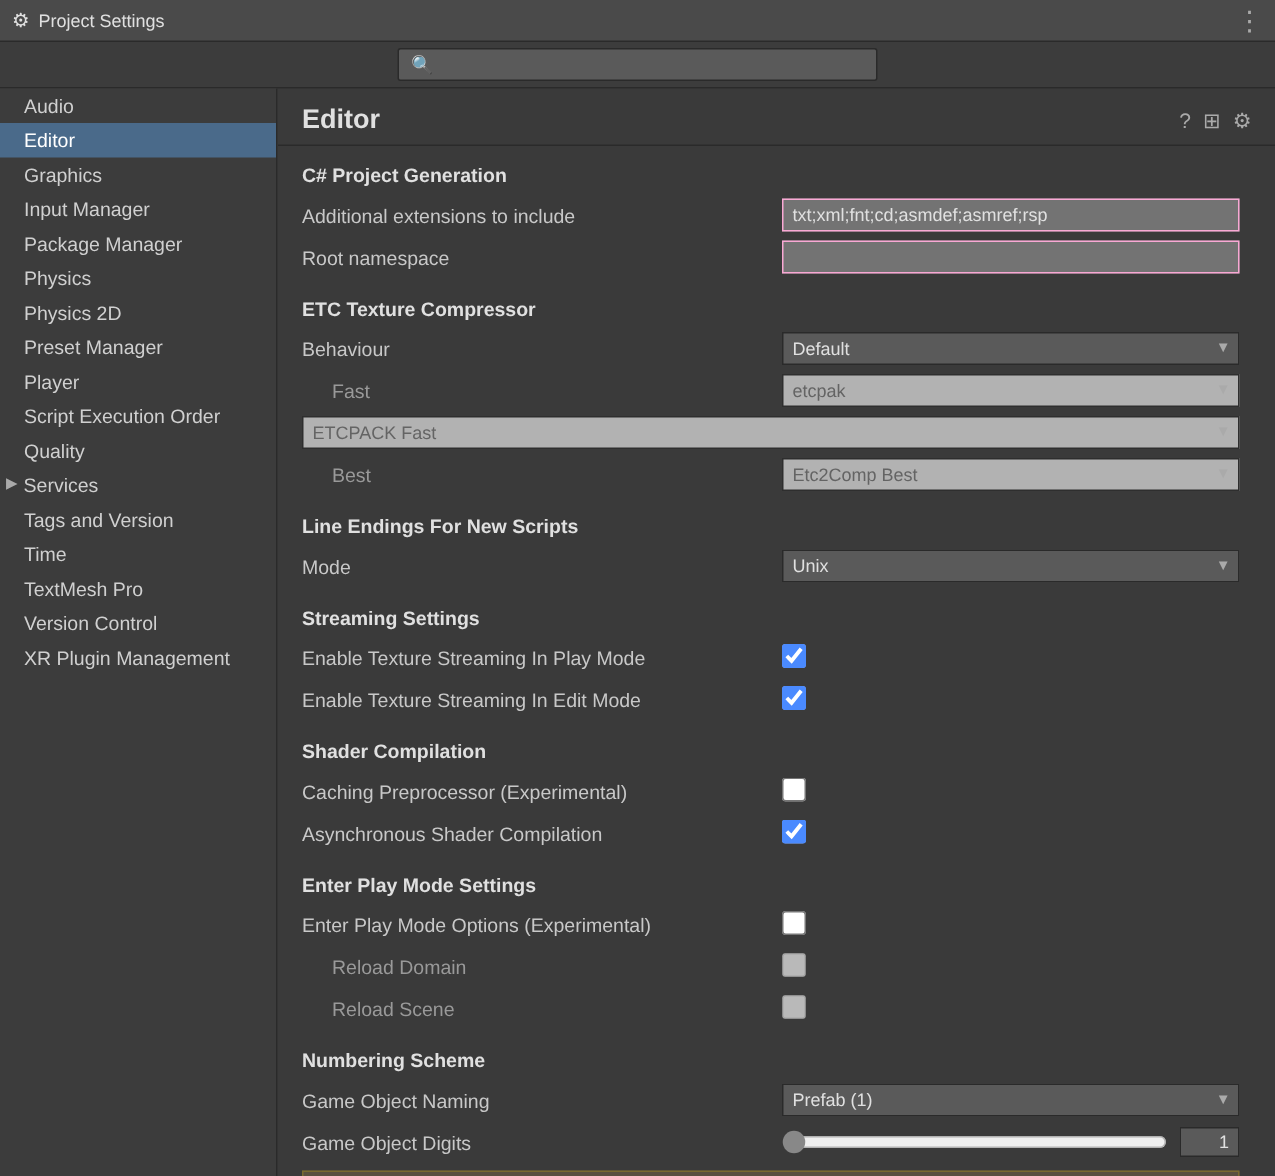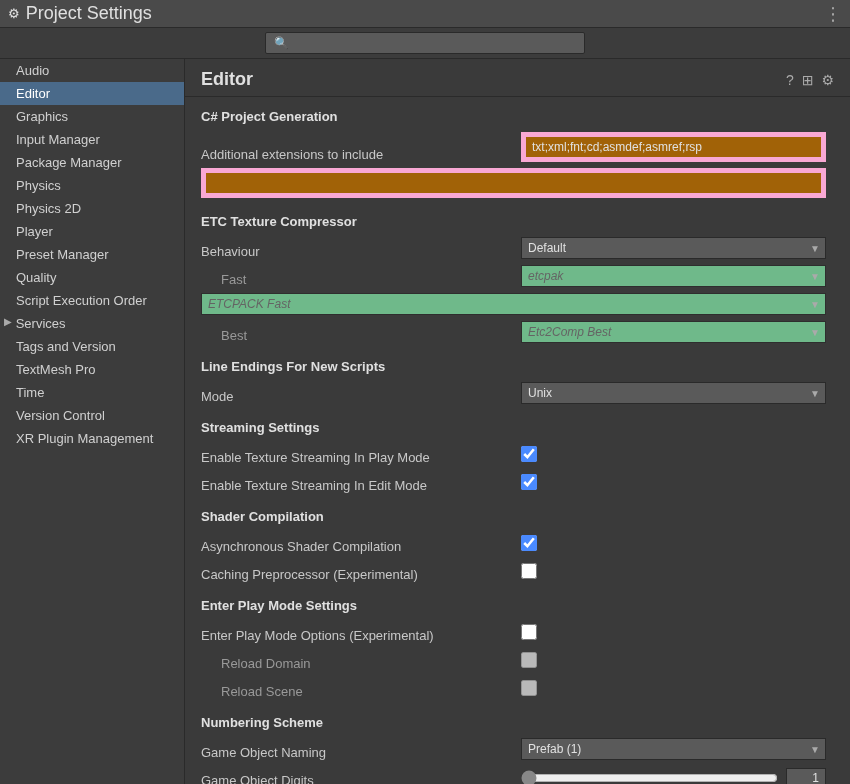--- a/index.html
+++ b/index.html
@@ -8,21 +8,21 @@
     
     .title-bar {
       background: #4a4a4a;
       height: 28px;
       display: flex;
       align-items: center;
       padding: 0 8px;
       border-bottom: 1px solid #2a2a2a;
     }
     .title-bar-icon { font-size: 13px; margin-right: 6px; }
-    .title-bar-title { font-size: 18px; color: #e0e0e0; flex: 1; }
+    .title-bar-title { font-size: 12px; color: #e0e0e0; flex: 1; }
     .title-bar-menu { color: #aaa; font-size: 18px; cursor: pointer; }
 
     
     .search-bar {
       background: #3c3c3c;
       padding: 4px 8px;
       display: flex;
       justify-content: center;
       border-bottom: 1px solid #2a2a2a;
     }
@@ -106,39 +106,39 @@
       font-size: 13px;
       color: #e0e0e0;
       margin-bottom: 8px;
       margin-top: 16px;
     }
     .section-header:first-child { margin-top: 0; }
 
     
     .setting-row {
       display: flex;
-      align-items: flex-end;
+      align-items: center;
       margin-bottom: 6px;
       min-height: 22px;
     }
     .setting-label {
       flex: 0 0 320px;
       color: #c8c8c8;
       font-size: 13px;
       padding-right: 8px;
     }
     .setting-label.indented { padding-left: 20px; color: #999; }
     .setting-value {
       flex: 1;
     }
 
     
     .text-input {
-      background: #a16207;
-      border: 5px solid #f9a8d4;
+      background: #737373;
+      border: 1px solid #f9a8d4;
       color: #e0e0e0;
       padding: 3px 6px;
       width: 100%;
       font-size: 12px;
       outline: none;
     }
 
     
     .select-input {
       background: #5a5a5a;
@@ -161,23 +161,22 @@
     .select-arrow {
       position: absolute;
       right: 6px;
       top: 50%;
       transform: translateY(-50%);
       color: #aaa;
       pointer-events: none;
       font-size: 10px;
     }
     .select-input.disabled {
-      background: #86efac;
+      background: #e5e5e5;
       color: #777;
-      font-style: italic;
     }
 
     
     .checkbox-input {
       width: 16px;
       height: 16px;
       accent-color: #4a8aff;
       cursor: pointer;
     }
 
@@ -255,43 +254,43 @@
     <div class="sidebar-item">
       <span>Package Manager</span>
     </div>
     <div class="sidebar-item">
       <span>Physics</span>
     </div>
     <div class="sidebar-item">
       <span>Physics 2D</span>
     </div>
     <div class="sidebar-item">
+      <span>Preset Manager</span>
+    </div>
+    <div class="sidebar-item">
       <span>Player</span>
     </div>
     <div class="sidebar-item">
-      <span>Preset Manager</span>
+      <span>Script Execution Order</span>
     </div>
     <div class="sidebar-item">
       <span>Quality</span>
-    </div>
-    <div class="sidebar-item">
-      <span>Script Execution Order</span>
     </div>
     <div class="sidebar-item has-arrow">
       <span class="sidebar-arrow">▶</span>
       <span>Services</span>
     </div>
     <div class="sidebar-item">
       <span>Tags and Version</span>
     </div>
     <div class="sidebar-item">
+      <span>Time</span>
+    </div>
+    <div class="sidebar-item">
       <span>TextMesh Pro</span>
-    </div>
-    <div class="sidebar-item">
-      <span>Time</span>
     </div>
     <div class="sidebar-item">
       <span>Version Control</span>
     </div>
     <div class="sidebar-item">
       <span>XR Plugin Management</span>
     </div>
   </div>
 
   <div class="content-area">
@@ -310,20 +309,21 @@
       <div class="section-header">C# Project Generation</div>
 
       <div class="setting-row">
         <span class="setting-label">Additional extensions to include</span>
         <div class="setting-value">
           <input class="text-input" type="text" value="txt;xml;fnt;cd;asmdef;asmref;rsp" style="">
         </div>
       </div>
 
       <div class="setting-row">
+        <span class="setting-label">Root namespace</span>
         <div class="setting-value">
           <input class="text-input" type="text" style="">
         </div>
       </div>
 
       <div class="section-header">ETC Texture Compressor</div>
 
       <div class="setting-row">
         <span class="setting-label">Behaviour</span>
         <div class="select-wrapper setting-value">
@@ -387,30 +387,30 @@
       <div class="setting-row">
         <span class="setting-label">Enable Texture Streaming In Edit Mode</span>
         <div class="setting-value">
           <input type="checkbox" class="checkbox-input" checked="" style="">
         </div>
       </div>
 
       <div class="section-header">Shader Compilation</div>
 
       <div class="setting-row">
+        <span class="setting-label">Caching Preprocessor (Experimental)</span>
+        <div class="setting-value">
+          <input type="checkbox" class="checkbox-input" style="">
+        </div>
+      </div>
+
+      <div class="setting-row">
         <span class="setting-label">Asynchronous Shader Compilation</span>
         <div class="setting-value">
           <input type="checkbox" class="checkbox-input" checked="" style="">
-        </div>
-      </div>
-
-      <div class="setting-row">
-        <span class="setting-label">Caching Preprocessor (Experimental)</span>
-        <div class="setting-value">
-          <input type="checkbox" class="checkbox-input" style="">
         </div>
       </div>
 
       <div class="section-header">Enter Play Mode Settings</div>
 
       <div class="setting-row">
         <span class="setting-label">Enter Play Mode Options (Experimental)</span>
         <div class="setting-value">
           <input type="checkbox" class="checkbox-input" style="">
         </div>

